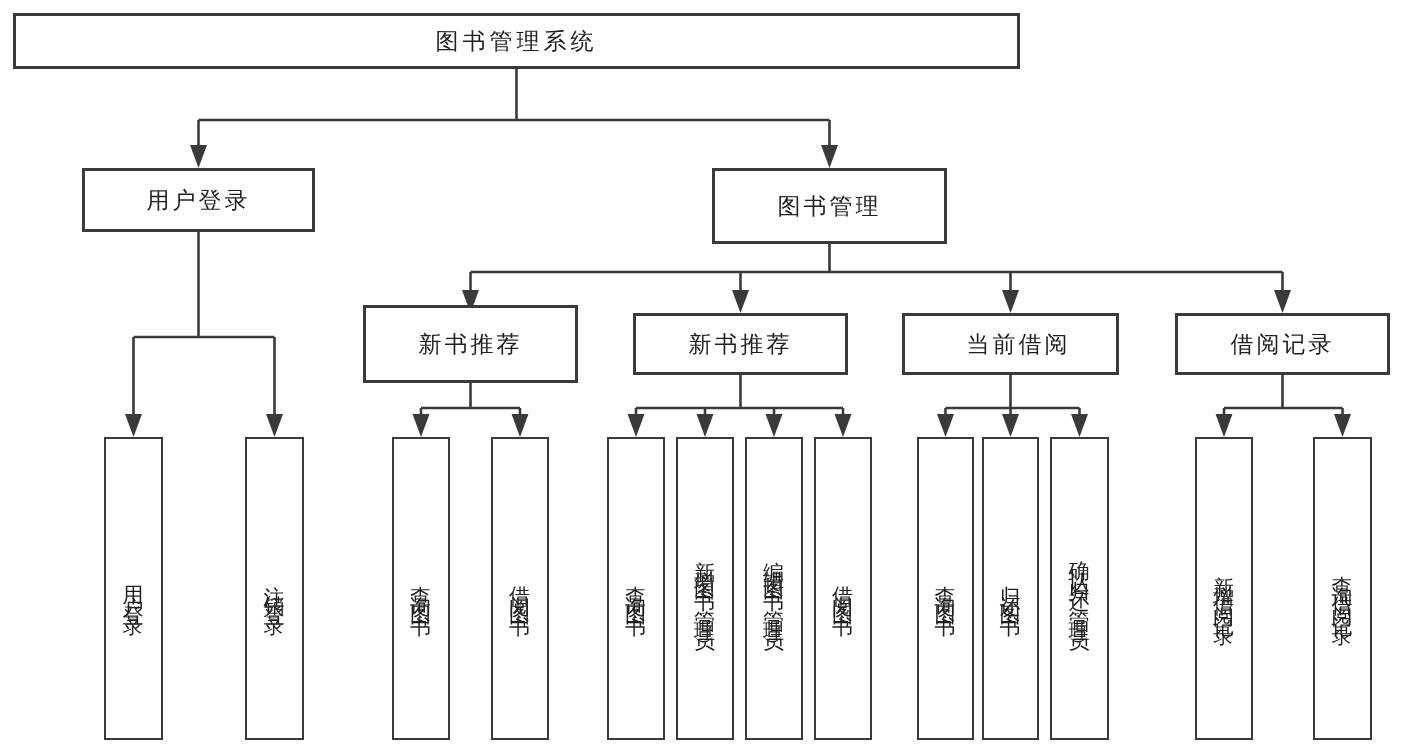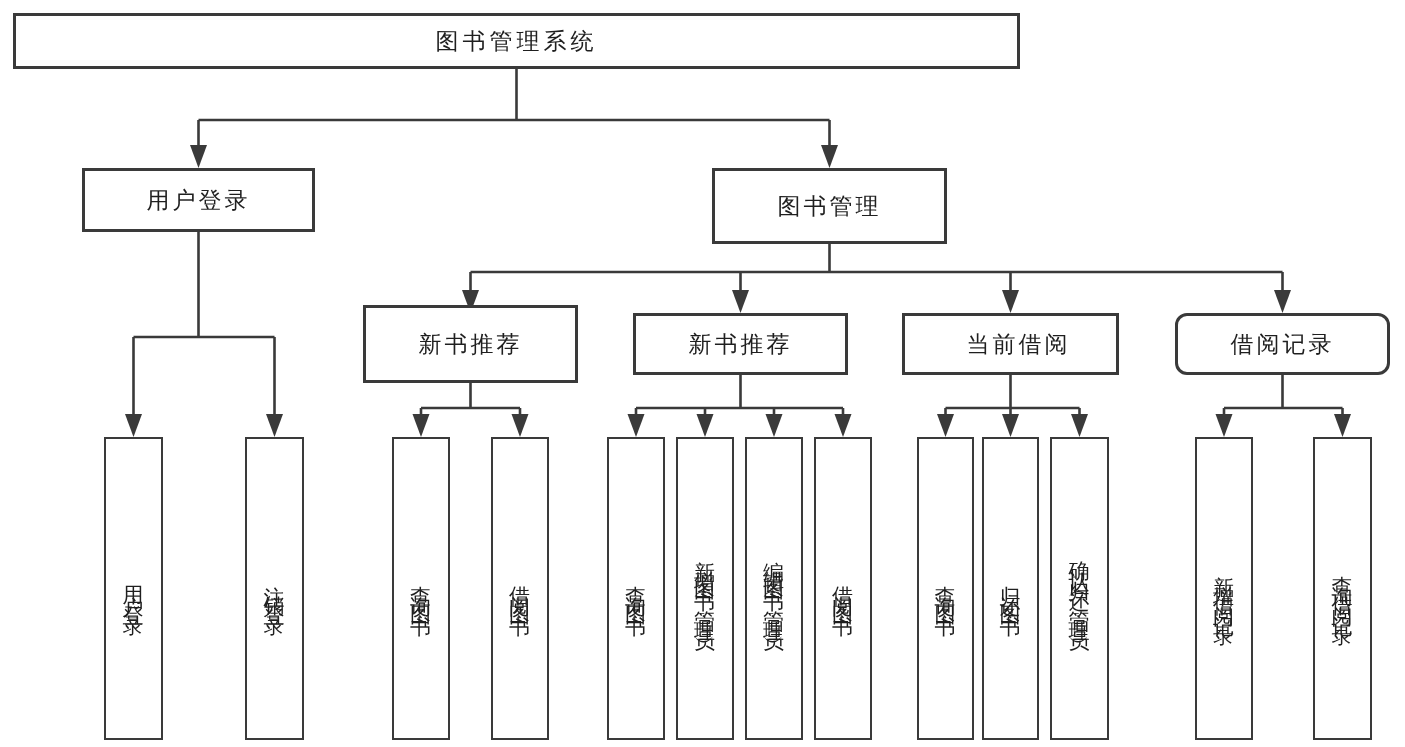--- a/index.html
+++ b/index.html
@@ -38,21 +38,21 @@
     line-height:1;
     white-space:nowrap;
   }
   
   #n-root {left:13px;  top:13px;  width:1007px;height:56px;letter-spacing:4px;}
   #n-l2-0 {left:82px;  top:168px; width:233px; height:64px;}
   #n-l2-1 {left:712px; top:168px; width:235px; height:76px;}
   #n-l3-0 {left:363px; top:305px; width:215px; height:78px;}
   #n-l3-1 {left:633px; top:313px; width:215px; height:62px;}
   #n-l3-2 {left:902px; top:313px; width:217px; height:62px;padding-left:16px;}
-  #n-l3-3 {left:1175px;top:313px; width:215px; height:62px;border-radius:12px;}
+  #n-l3-3 {left:1175px;top:313px; width:215px; height:62px;}
   #n-lf-0 {left:104px; top:437px; width:59px;  height:303px;}
   #n-lf-1 {left:245px; top:437px; width:59px;  height:303px;}
   #n-lf-2 {left:392px; top:437px; width:58px;  height:303px;}
   #n-lf-3 {left:491px; top:437px; width:58px;  height:303px;}
   #n-lf-4 {left:607px; top:437px; width:58px;  height:303px;}
   #n-lf-5 {left:676px; top:437px; width:58px;  height:303px;}
   #n-lf-6 {left:745px; top:437px; width:58px;  height:303px;}
   #n-lf-7 {left:814px; top:437px; width:58px;  height:303px;}
   #n-lf-8 {left:917px; top:437px; width:57px;  height:303px;}
   #n-lf-9 {left:982px; top:437px; width:57px;  height:303px;}

